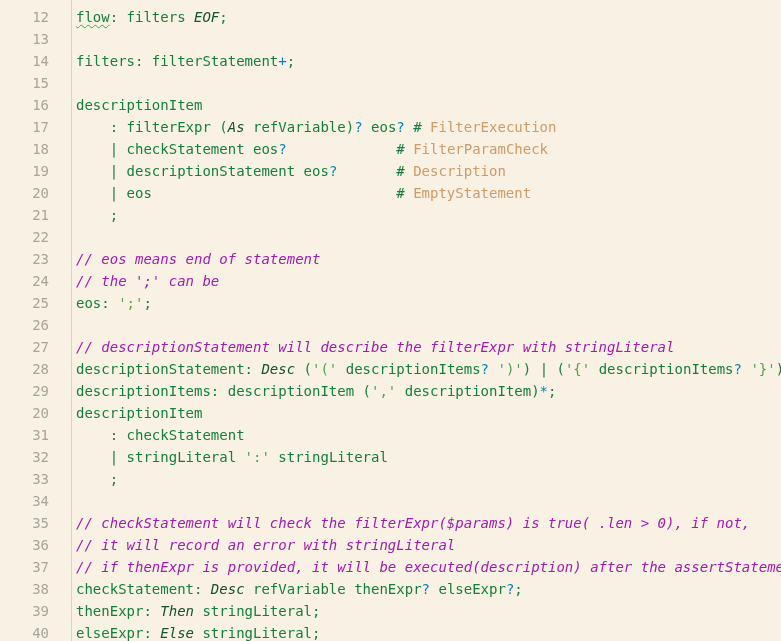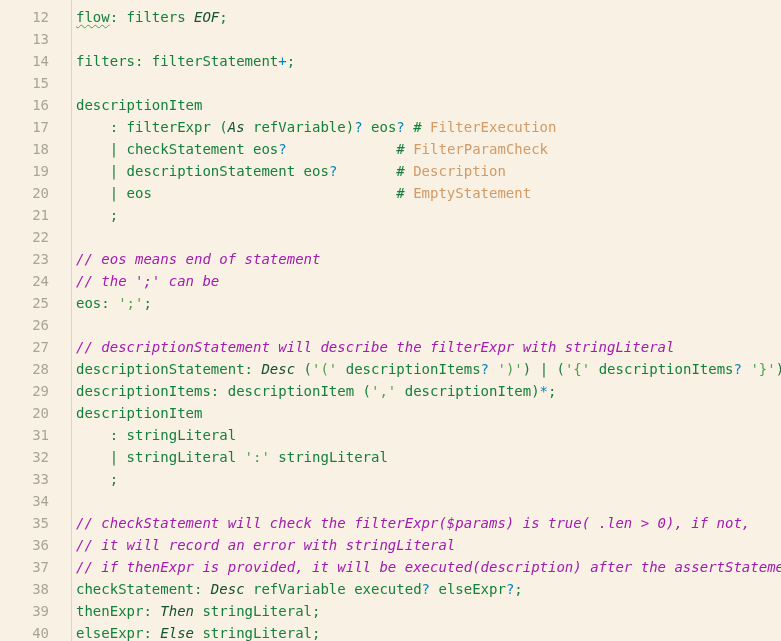--- a/index.html
+++ b/index.html
@@ -92,24 +92,24 @@
       <div class="line"><span class="t-plain">    ;</span></div>
       <div class="line">&nbsp;</div>
       <div class="line"><span class="t-comment">// eos means end of statement</span></div>
       <div class="line"><span class="t-comment">// the ';' can be</span></div>
       <div class="line"><span class="t-plain">eos: </span><span class="t-string">';'</span><span class="t-plain">;</span></div>
       <div class="line">&nbsp;</div>
       <div class="line"><span class="t-comment">// descriptionStatement will describe the filterExpr with stringLiteral</span></div>
       <div class="line"><span class="t-plain">descriptionStatement: </span><span class="t-ref">Desc</span><span class="t-plain"> (</span><span class="t-string">'('</span><span class="t-plain"> descriptionItems</span><span class="t-op">?</span><span class="t-plain"> </span><span class="t-string">')'</span><span class="t-plain">) | (</span><span class="t-string">'{'</span><span class="t-plain"> descriptionItems</span><span class="t-op">?</span><span class="t-plain"> </span><span class="t-string">'}'</span><span class="t-plain">);</span></div>
       <div class="line"><span class="t-plain">descriptionItems: descriptionItem (</span><span class="t-string">','</span><span class="t-plain"> descriptionItem)</span><span class="t-op">*</span><span class="t-plain">;</span></div>
       <div class="line"><span class="t-plain">descriptionItem</span></div>
-      <div class="line"><span class="t-plain">    : stringLiteral</span></div>
+      <div class="line"><span class="t-plain">    : checkStatement</span></div>
       <div class="line"><span class="t-plain">    | stringLiteral </span><span class="t-string">':'</span><span class="t-plain"> stringLiteral</span></div>
       <div class="line"><span class="t-plain">    ;</span></div>
       <div class="line">&nbsp;</div>
       <div class="line"><span class="t-comment">// checkStatement will check the filterExpr($params) is true( .len &gt; 0), if not,</span></div>
       <div class="line"><span class="t-comment">// it will record an error with stringLiteral</span></div>
       <div class="line"><span class="t-comment">// if thenExpr is provided, it will be executed(description) after the assertStatement</span></div>
-      <div class="line"><span class="t-plain">checkStatement: </span><span class="t-ref">Desc</span><span class="t-plain"> refVariable executed</span><span class="t-op">?</span><span class="t-plain"> elseExpr</span><span class="t-op">?</span><span class="t-plain">;</span></div>
+      <div class="line"><span class="t-plain">checkStatement: </span><span class="t-ref">Desc</span><span class="t-plain"> refVariable thenExpr</span><span class="t-op">?</span><span class="t-plain"> elseExpr</span><span class="t-op">?</span><span class="t-plain">;</span></div>
       <div class="line"><span class="t-plain">thenExpr: </span><span class="t-ref">Then</span><span class="t-plain"> stringLiteral;</span></div>
       <div class="line"><span class="t-plain">elseExpr: </span><span class="t-ref">Else</span><span class="t-plain"> stringLiteral;</span></div>
     </div>
 </div>
 
 </body></html>

